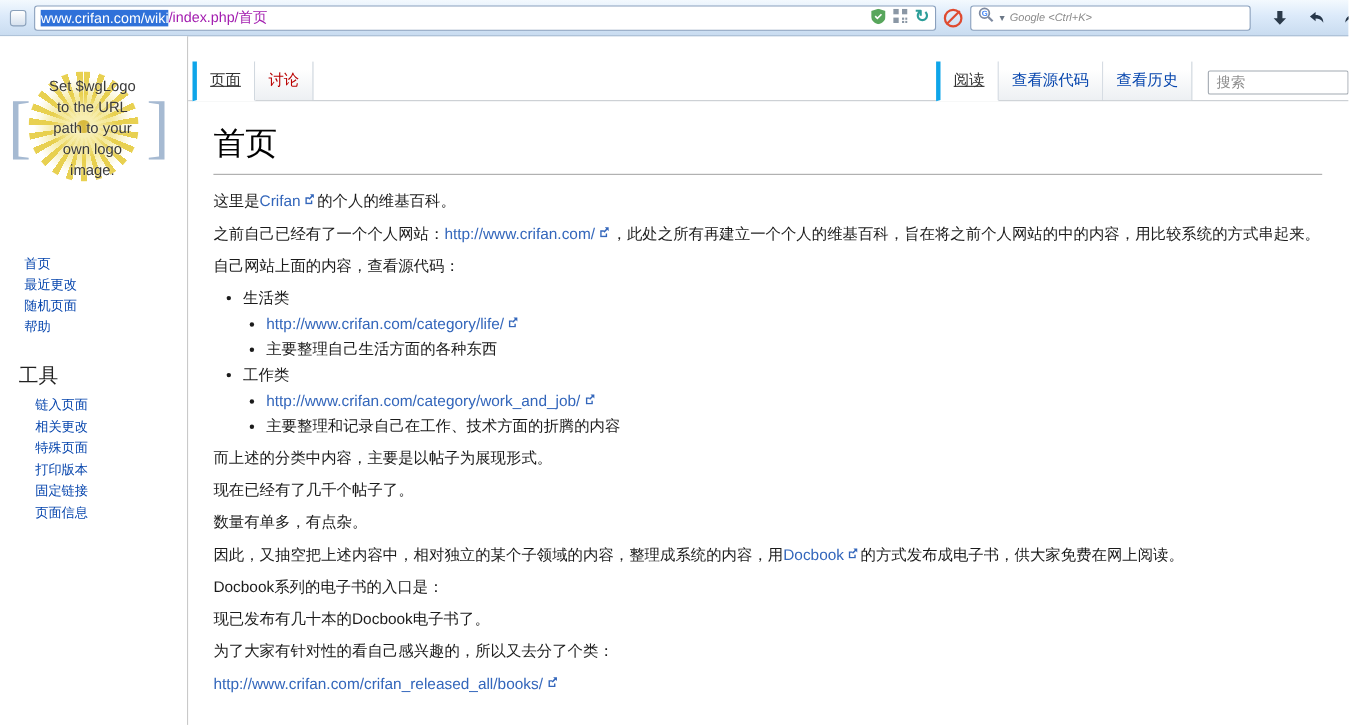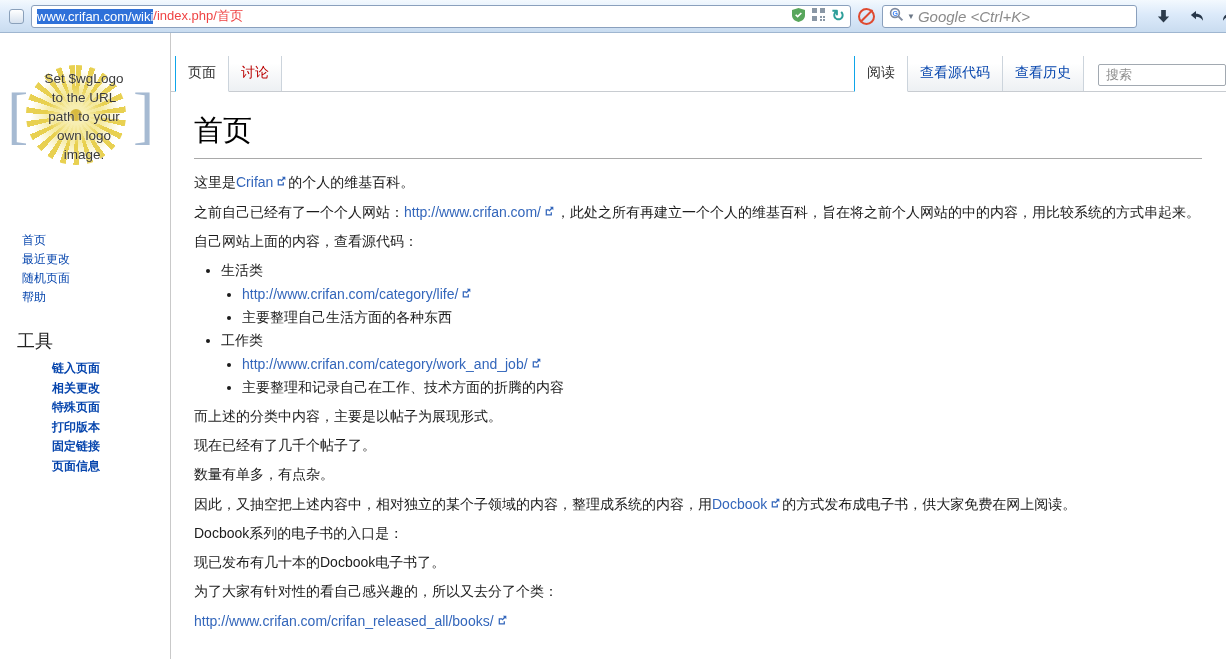--- a/index.html
+++ b/index.html
@@ -8,30 +8,30 @@
 
   
   .chrome { height: 33px; display: flex; align-items: center; gap: 7px; padding: 0 9px;
     background: linear-gradient(#f3f9fe, #dceafa 45%, #c9dcf0);
     border-bottom: 1px solid #9fb6d0; }
   .page-glyph { width: 15px; height: 15px; border: 1px solid #8aa0ba; border-radius: 3px;
     background: linear-gradient(#ffffff, #d6e1ee); flex: none; }
   .url-bar { width: 820px; height: 23px; background: #fff; border: 1px solid #8aa0bd; border-radius: 3px;
     display: flex; align-items: center; padding: 0 5px; font-size: 13px; flex: none; }
   .url-sel { background: #2f71d9; color: #fff; white-space: pre; }
-  .url-rest { color: #ef4444; white-space: pre; }
+  .url-rest { color: #a21caf; white-space: pre; }
   .url-icons { margin-left: auto; display: flex; align-items: center; gap: 7px; }
   .reload-glyph { color: #2d9e99; font-size: 16px; font-weight: bold; line-height: 1; }
   .stop-icon { width: 17px; height: 17px; border: 2px solid #df4a30; border-radius: 50%;
     position: relative; flex: none; }
   .stop-icon::after { content: ""; position: absolute; left: -2px; top: 5.5px; width: 17px; height: 2px;
     background: #df4a30; transform: rotate(-45deg); }
   .gsearch { width: 255px; height: 23px; background: #fff; border: 1px solid #8aa0bd; border-radius: 3px;
     display: flex; align-items: center; padding: 0 6px; gap: 3px; flex: none; }
-  .gsearch input { border: none; outline: none; flex: 1; font-size: 15px; min-width: 0;
+  .gsearch input { border: none; outline: none; flex: 1; font-size: 10px; min-width: 0;
     background: transparent; font-family: "Liberation Sans", sans-serif; color: #0369a1; }
   .gsearch input::placeholder { color: #8b8b8b; font-style: italic; }
   .g-caret { font-size: 8px; color: #6b7786; }
   .chrome-right { display: flex; align-items: center; gap: 16px; margin-left: 12px; }
   .chrome-right span { display: inline-flex; }
 
   
   .page { display: flex; height: 626px; }
   .sidebar { width: 170px; flex: none; position: relative; background: #fff; }
 
@@ -49,32 +49,32 @@
   .bracket.l { left: 7px; }
   .bracket.r { left: 133px; }
   .logo-text { position: absolute; left: 20px; top: 30px; width: 128px; text-align: center;
     font-size: 13.5px; line-height: 19px; color: #3a3a3a; text-shadow: 0 0 2px rgba(255,255,255,.8); }
 
   
   .side-nav { margin: 34px 0 0 22px; }
   .side-link { display: block; font-size: 12px; line-height: 19px; color: #0645ad;
     text-decoration: none; cursor: pointer; }
   .tools-heading { margin: 22px 0 6px 17px; font-size: 18px; color: #222; }
-  .side-tools { margin: 0 0 0 52px; font-weight: bold; }
+  .side-tools { margin: 0 0 0 32px; }
   .side-tools .side-link { line-height: 19.5px; }
 
   
   .content { flex: 1; min-width: 0; border-left: 1px solid #c9c9c9; display: flex; flex-direction: column; }
   .content-header { display: flex; justify-content: space-between; align-items: flex-end;
     padding: 23px 0 0 4px; border-bottom: 1px solid #c8ccd1; }
   .tabs { display: flex; }
   .tab { font-size: 14px; padding: 8px 12px 9px; cursor: pointer; white-space: nowrap;
     background: linear-gradient(#ffffff 20%, #edf0f3 100%);
     border-right: 1px solid #ccd4dc; color: #0645ad; }
-  .tabs .tab:first-child { border-left: 1px solid #0ea5e9; }
+  .tabs .tab:first-child { border-left: 4px solid #0ea5e9; text-decoration: underline; }
   .tab.selected { background: #fff; color: #333; border-bottom: 1px solid #fff; margin-bottom: -1px; }
   .tab.new { color: #ba0000; }
   .header-right { display: flex; align-items: flex-end; }
   .wiki-search { width: 128px; height: 22px; margin: 0 0 5px 14px; border: 1px solid #a2a9b1;
     border-radius: 2px; padding: 1px 7px; font-size: 13px; outline: none;
     font-family: Liberation Serif, serif; }
   .wiki-search::placeholder { color: #8d8d8d; }
 
   
   .article { padding: 12px 24px 0 23px; font-size: 14px; color: #1b1b1b; }

